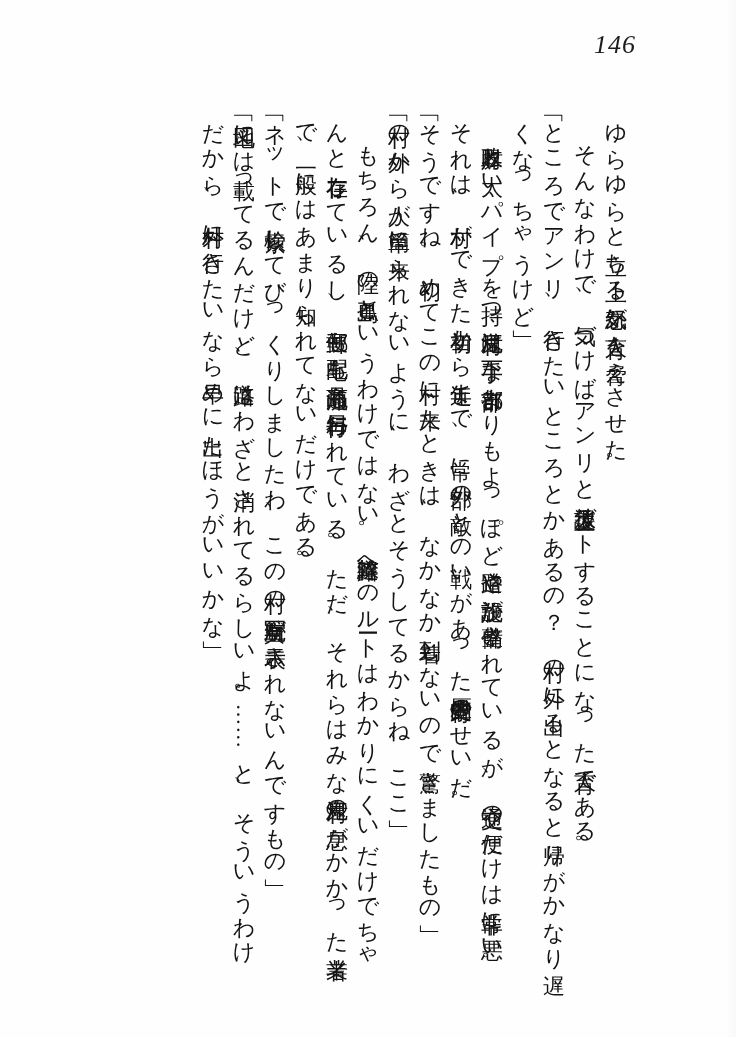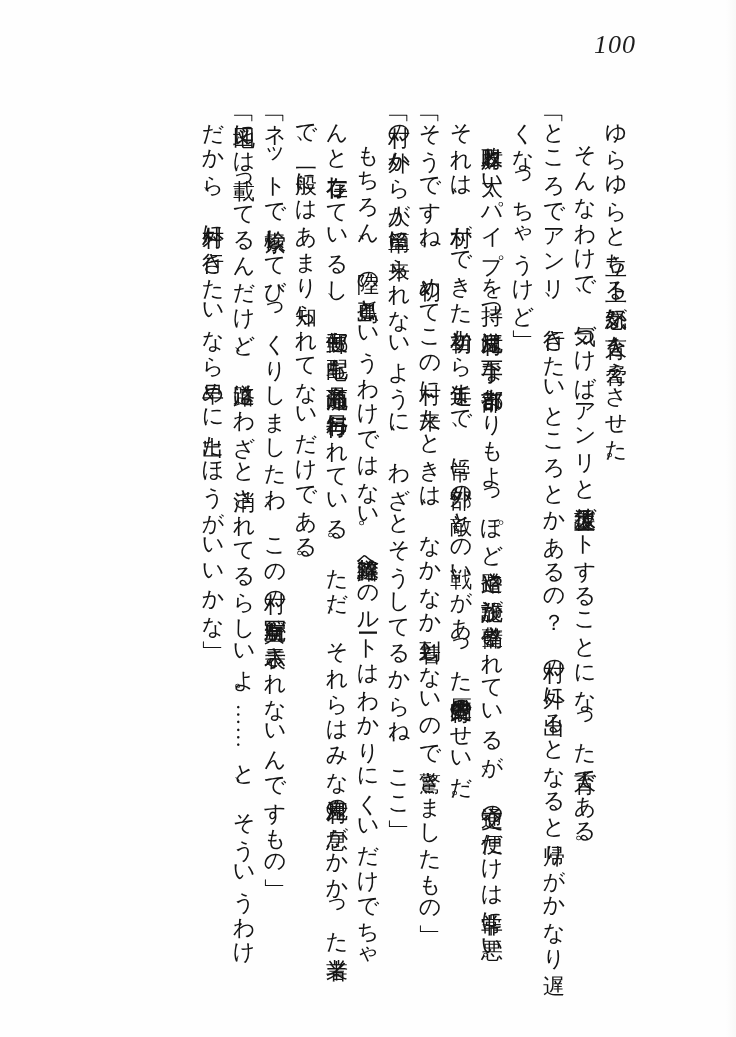--- a/index.html
+++ b/index.html
@@ -53,21 +53,21 @@
   }
   .text-block p.indent {
     text-indent: 1em;
   }
 </style>
 </head>
 <body>
 
 <div class="page-edge"></div>
 
-<div class="page-number">100</div>
+<div class="page-number">146</div>
 
 <div class="text-block">
   <p>ゆらゆらと立ち上る怒気が育人を脅えさせた。</p>
   <p class="indent">そんなわけで、気づけばアンリと放課後デートすることになった育人である。</p>
   <p>「ところでアンリ、行きたいところとかあるの？　村の外に出るとなると帰りがかなり遅くなっちゃうけど」</p>
   <p class="indent">政財界と太いパイプを持つ鬼江村は下手な都市部よりもよっぽど道路や施設が整備されているが、交通の便だけは非常に悪い。それは、村ができた当初から近年まで、常に外部の敵との戦いがあった歴史的背景のせいだ。</p>
   <p>「そうですね。初めてこの村に来たときは、なかなか到着しないので驚きましたもの」</p>
   <p>「村の外から人が簡単に来られないように、わざとそうしてるからね、ここ」</p>
   <p class="indent">もちろん、陸の孤島というわけではない。幹線道路へのルートはわかりにくいだけでちゃんと存在しているし、郵便も宅配も商品流通も毎日行われている。ただ、それらはみな鬼江村の息がかかった業者で、一般にはあまり知られてないだけである。</p>
   <p>「ネットで検索してびっくりしましたわ、この村の航空写真が表示されないんですもの」</p>

